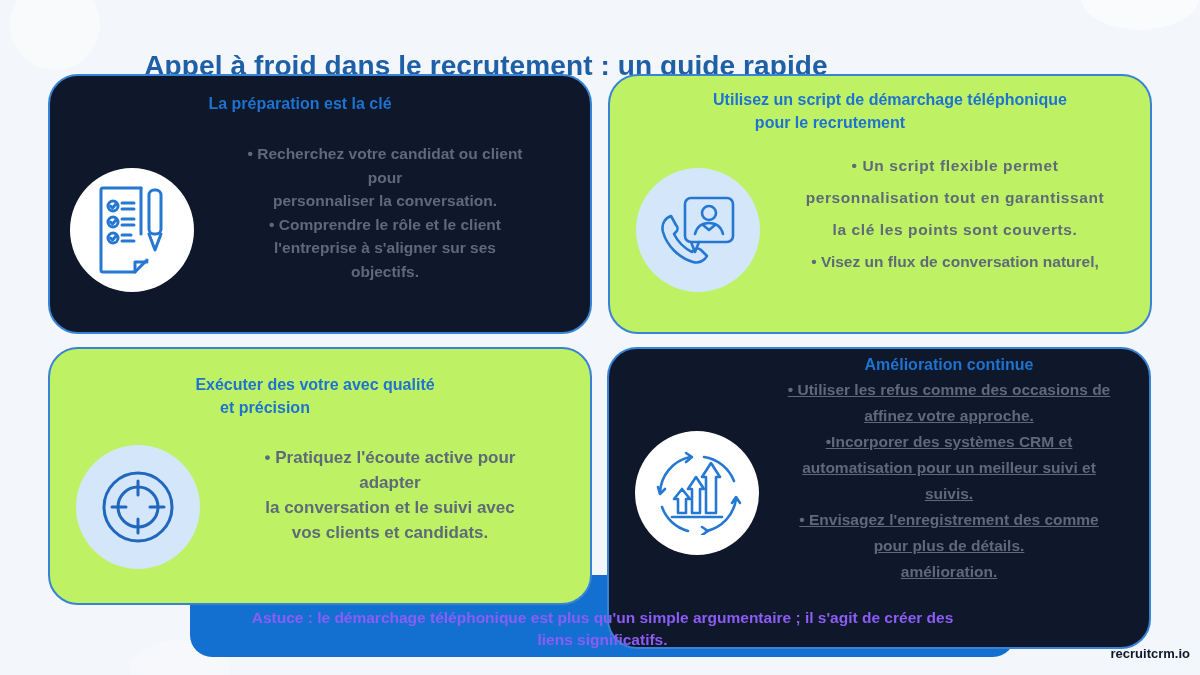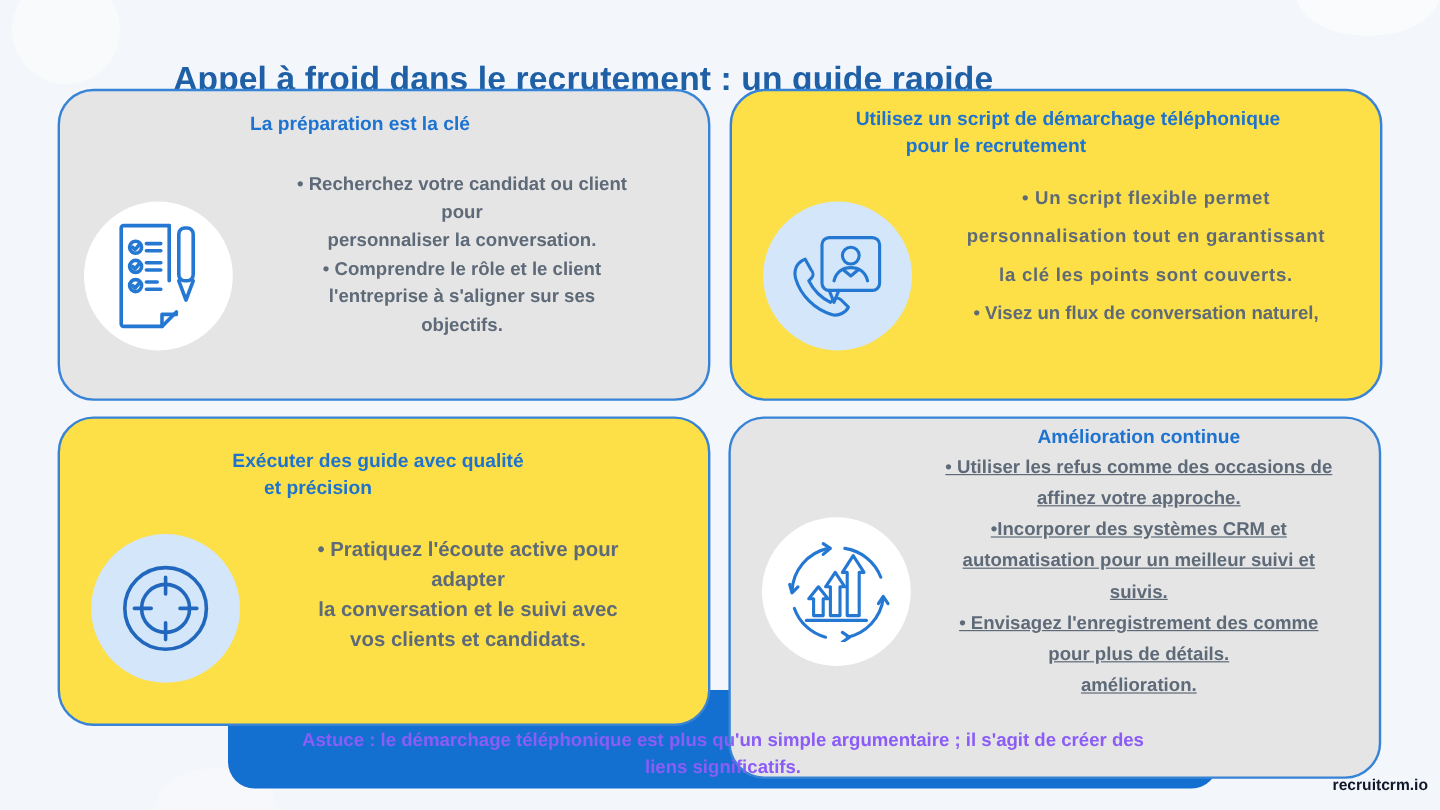--- a/index.html
+++ b/index.html
@@ -26,22 +26,22 @@
   }
   .tip-text {
     position: absolute; left: 190px; top: 607px; width: 825px;
     text-align: center; color: #8b5cf6; font-weight: 700; font-size: 15.5px;
     line-height: 22px; padding: 0 8px;
   }
 
   .card {
     position: absolute; border: 2.5px solid #3783d6; border-radius: 30px;
   }
-  .card.light { background: #e5e5e5; }
-  .card.white { background: #fde047; }
+  .card.light { background: #0f172a; }
+  .card.white { background: #bef264; }
   .c1 { left: 48px; top: 74px; width: 544px; height: 260px; }
   .c2 { left: 608px; top: 74px; width: 544px; height: 260px; }
   .c3 { left: 48px; top: 347px; width: 544px; height: 258px; }
   .c4 { left: 607px; top: 347px; width: 544px; height: 302px; }
 
   .card-title {
     position: absolute; text-align: center; color: #1d73cf;
     font-weight: 700; font-size: 16px; line-height: 23px;
   }
   .card-body {
@@ -124,21 +124,21 @@
   <div class="card-body" style="left:160px; top:74px; width:370px; font-size:15.5px; line-height:32px; letter-spacing:0.6px;">
     <p>• Un script flexible permet</p>
     <p>personnalisation tout en garantissant</p>
     <p>la clé les points sont couverts.</p>
     <p style="letter-spacing:0;">• Visez un flux de conversation naturel,</p>
   </div>
 </div>
 
 <div class="card white c3">
   <div class="card-title" style="left:100px; top:24px; width:330px;">
-    <div>Exécuter des guide avec qualité</div>
+    <div>Exécuter des votre avec qualité</div>
     <div style="padding-right:100px;">et précision</div>
   </div>
   <div class="icon-circle on-white" style="left:26px; top:96px; width:124px; height:124px;">
     <svg width="76" height="76" viewBox="0 0 76 76" fill="none" stroke="#2067bd" stroke-width="3" stroke-linecap="round">
       <circle cx="38" cy="38" r="34"></circle>
       <circle cx="38" cy="38" r="20"></circle>
       <path d="M38 12 V26 M38 50 V64 M12 38 H26 M50 38 H64"></path>
     </svg>
   </div>
   <div class="card-body" style="left:170px; top:96px; width:340px; font-size:17px; line-height:25px;">

